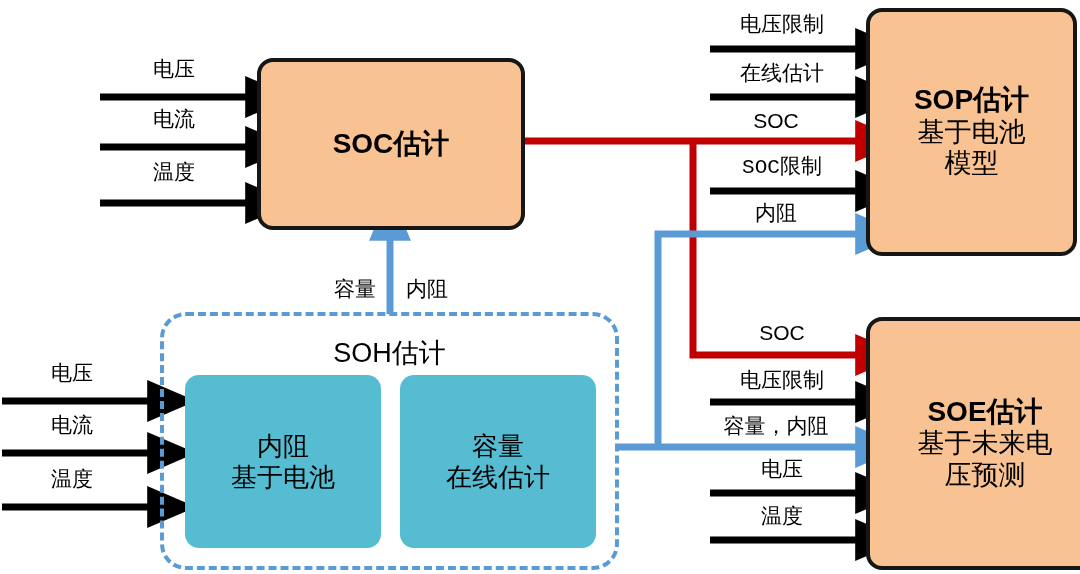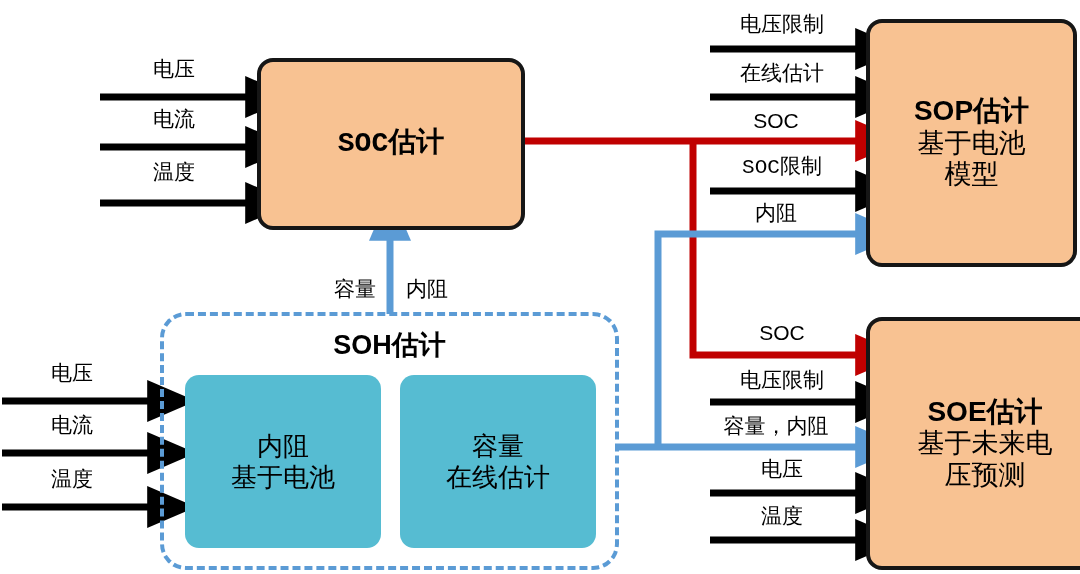--- a/index.html
+++ b/index.html
@@ -60,24 +60,25 @@
   .ttl-reg {
     font-weight: normal;
     font-size: 27px;
   }
   .ttl-teal {
     font-weight: normal;
     font-size: 26px;
   }
   .soh-title {
     position: absolute;
-    font-weight: bold;
+    font-weight: normal;
     font-size: 27px;
     color: #000000;
     text-align: center;
+    margin-top: 8px;
   }
   .wire-label {
     position: absolute;
     font-size: 21px;
     color: #000000;
     white-space: nowrap;
     text-align: right;
     line-height: 1;
   }
   .lbl-center {
@@ -137,25 +138,25 @@
     <g>
       <path d="M619,447 L858,447" fill="none" stroke="#5B9BD5" stroke-width="7" marker-end="url(#ah-blue)"></path>
       <path d="M658,447 L658,234 L858,234" fill="none" stroke="#5B9BD5" stroke-width="7" marker-end="url(#ah-blue)"></path>
     </g>
 
     <g>
       <line x1="390" y1="314" x2="390" y2="238" stroke="#5B9BD5" stroke-width="7" marker-end="url(#ah-blue-up)"></line>
     </g>
   </svg>
 
-  <div class="box box-orange" style="left:257px; top:58px; width:268px; height:172px;font-family:Liberation Mono, monospace;">
+  <div class="box box-orange" style="left:257px; top:58px; width:268px; height:172px;">
     <div class="ttl-bold">SOC估计</div>
   </div>
 
-  <div class="box box-orange" style="left:866px; top:19px; width:211px; height:248px;">
+  <div class="box box-orange" style="left:866px; top:8px; width:211px; height:248px;">
     <div class="ttl-bold">SOP估计</div>
     <div class="ttl-reg">基于电池</div>
     <div class="ttl-reg">模型</div>
   </div>
 
   <div class="box box-orange" style="left:866px; top:317px; width:238px; height:253px;">
     <div class="ttl-bold">SOE估计</div>
     <div class="ttl-reg">基于未来电</div>
     <div class="ttl-reg">压预测</div>
   </div>

